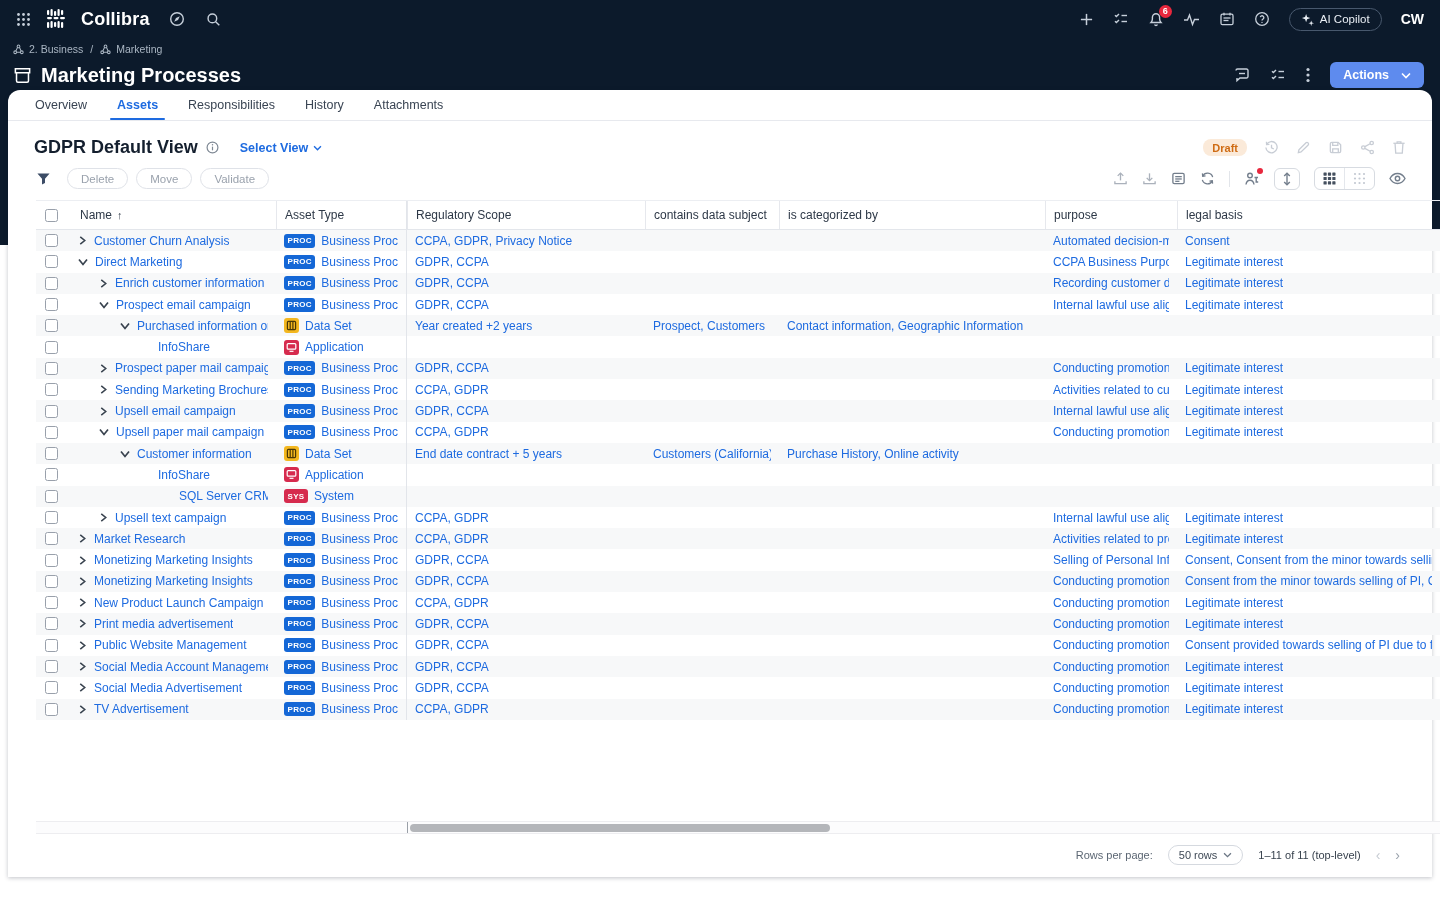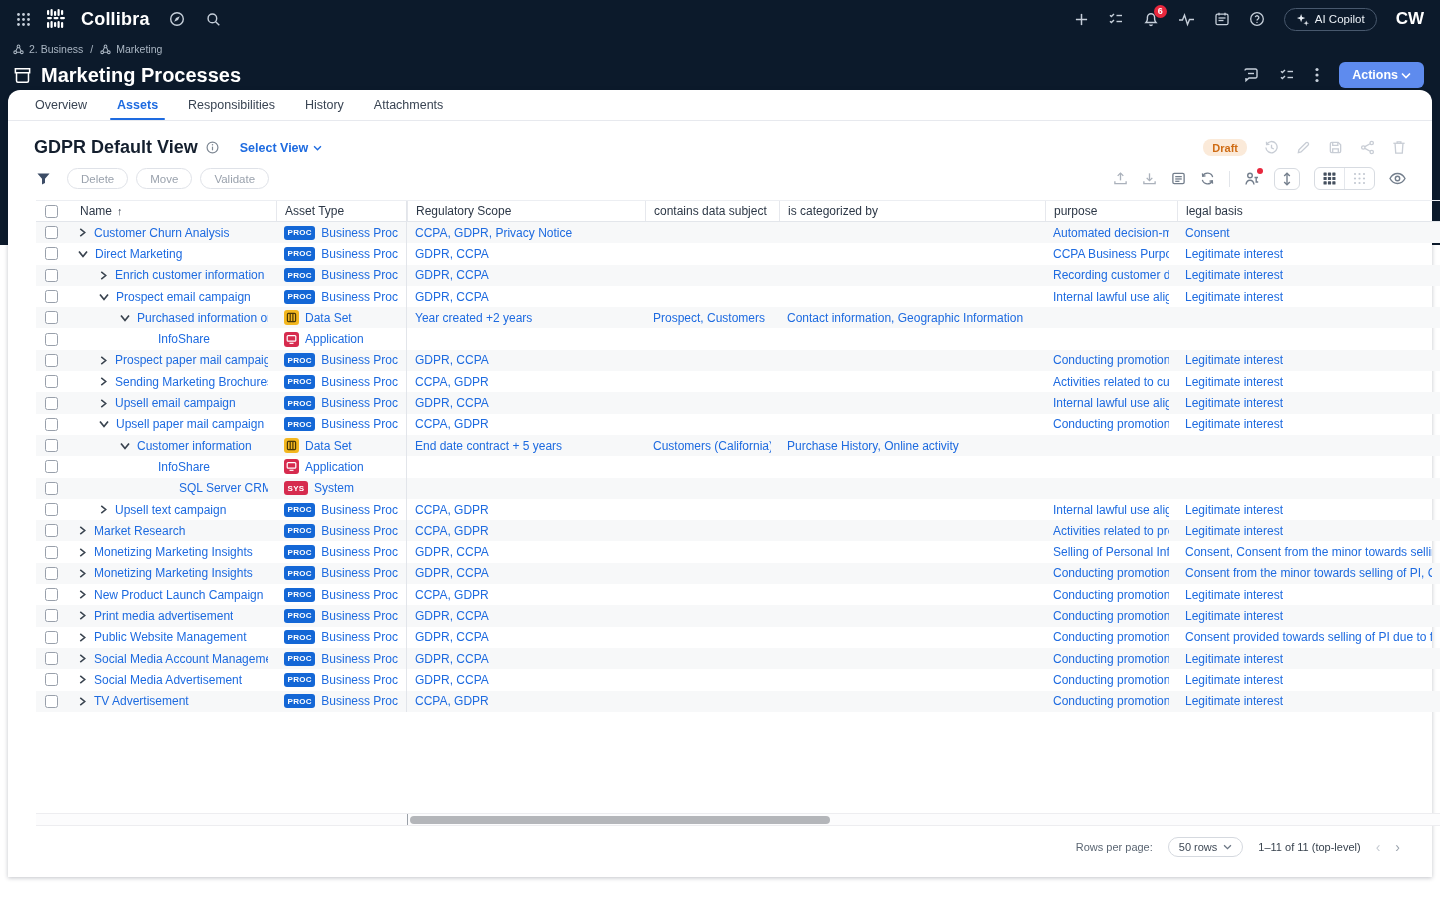--- a/index.html
+++ b/index.html
@@ -14,29 +14,29 @@
 
   
   .navbar { height:38px; display:flex; align-items:center; padding:0 16px; color:#dbe3ec; }
   .nav-left { display:flex; align-items:center; gap:13px; }
   .brand { font-size:18px; font-weight:700; color:#ffffff; letter-spacing:.2px; }
   .nav-icon { display:inline-flex; align-items:center; justify-content:center; color:#c6cfda; cursor:pointer; }
   .nav-right { margin-left:auto; display:flex; align-items:center; gap:19px; }
   .bell-wrap { position:relative; }
   .bell-badge { position:absolute; top:-6px; right:-8px; background:#e8273d; color:#fff; font-size:9px; font-weight:700; border-radius:8px; padding:1px 4px; line-height:1.2; }
   .copilot { display:flex; align-items:center; gap:6px; border:1px solid #48586d; border-radius:15px; padding:4px 11px; font-size:11.5px; color:#eaeff5; cursor:pointer; }
-  .avatar-cw { font-size:17px; font-weight:700; color:#ffffff; cursor:pointer; }
+  .avatar-cw { font-size:14px; font-weight:700; color:#ffffff; cursor:pointer; }
 
   
   .breadcrumb { height:22px; display:flex; align-items:center; gap:7px; padding-left:13px; font-size:10.5px; color:#aab6c3; }
   .breadcrumb .crumb { display:flex; align-items:center; gap:5px; cursor:pointer; }
   .title-row { height:30px; display:flex; align-items:center; padding:0 16px 0 13px; color:#fff; }
   .page-title { font-size:20px; font-weight:700; margin-left:9px; }
   .title-actions { margin-left:auto; display:flex; align-items:center; gap:20px; color:#c3cdd9; }
-  .actions-btn { display:flex; align-items:center; gap:3px; background:#5e8bee; color:#fff; font-size:12.5px; font-weight:600; border:none; border-radius:6px; padding:6px 13px; cursor:pointer; }
+  .actions-btn { display:flex; align-items:center; gap:12px; background:#5e8bee; color:#fff; font-size:12.5px; font-weight:600; border:none; border-radius:6px; padding:6px 13px; cursor:pointer; }
   .meta-row { height:23px; display:flex; align-items:center; gap:10px; padding-left:13px; font-size:11.5px; color:#e8edf3; }
   .meta-label { font-weight:700; display:flex; align-items:center; gap:5px; }
   .meta-sep { width:1px; height:14px; background:#39495d; }
   .steward { display:flex; align-items:center; gap:6px; }
   .steward-name { color:#c6cfda; font-weight:400; }
   .avatar-dot { width:15px; height:15px; border-radius:50%; background:#caa486; border:1px solid #e8d9c8; }
 
   
   .card { position:relative; margin:0 8px; height:787px; background:#ffffff; border-radius:12px 12px 0 0; box-shadow:0 1px 4px rgba(10,20,40,.25); }
 
@@ -63,21 +63,21 @@
   .pill-ic { border:1px solid #d7dbe1; border-radius:6px; padding:3px 6px; display:inline-flex; }
   .seg { display:flex; border:1px solid #d7dbe1; border-radius:6px; overflow:hidden; }
   .seg-item { padding:4px 8px; display:inline-flex; cursor:pointer; }
   .seg-item.on { color:#45505f; }
   .seg-item.off { color:#c3c9d2; border-left:1px solid #e4e7ec; }
   .reddot-wrap { position:relative; }
   .reddot { position:absolute; top:-3px; right:-3px; width:6px; height:6px; background:#e8273d; border-radius:50%; }
 
   
   .table { margin-left:28px; width:1404px; font-size:12px; }
-  .t-head { display:flex; height:22px; align-items:center; border-top:1px solid #eceef2; border-bottom:1px solid #e3e6eb; color:#2d3847; }
+  .t-head { display:flex; height:30px; align-items:center; border-top:1px solid #eceef2; border-bottom:1px solid #e3e6eb; color:#2d3847; }
   .t-row { display:flex; height:21.3px; align-items:center; }
   .t-row.stripe { background:#f7f8f9; }
   .t-cell { padding:0 8px; overflow:hidden; white-space:nowrap; flex-shrink:0; height:100%; display:flex; align-items:center; }
   .hd { font-size:12px; }
   .hd.bl { border-left:1px solid #e6e8ed; }
   .frozen-r { border-right:1px solid #e2e5ea; }
   .sort-arrow { margin-left:5px; font-size:11px; color:#38424f; }
   .cb { width:13px; height:13px; border:1.4px solid #99a0ab; border-radius:2.5px; background:#fff; cursor:pointer; flex-shrink:0; }
   .cell-cb { justify-content:flex-start; padding-left:9px; }
   a.cell-link, .cell-link { color:#1e6be0; text-decoration:none; cursor:pointer; overflow:hidden; white-space:nowrap; }

